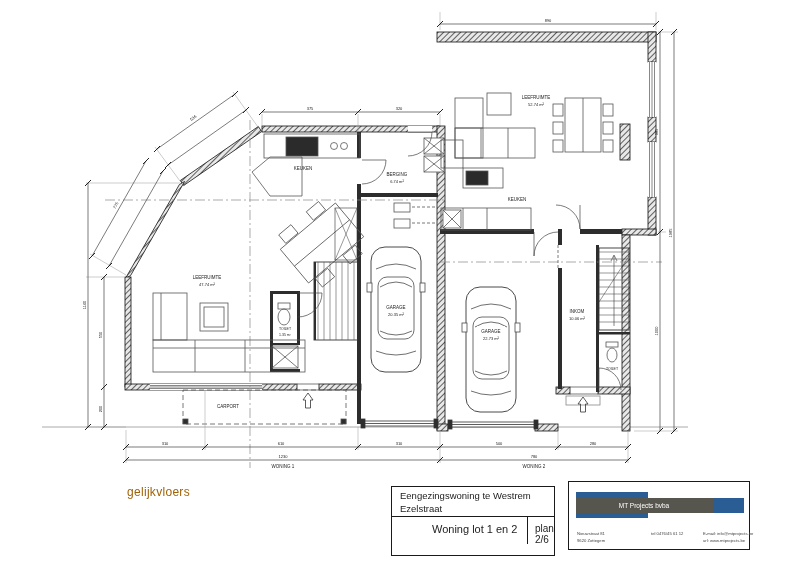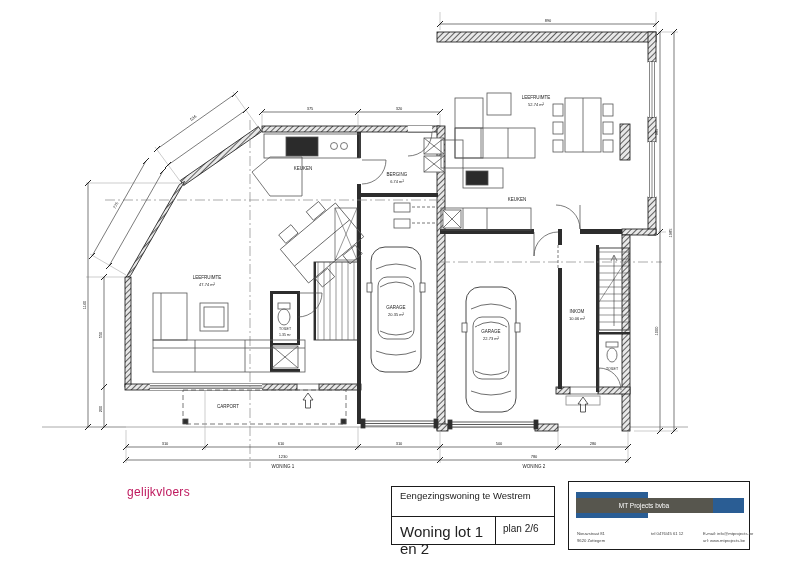--- a/index.html
+++ b/index.html
@@ -1,28 +1,28 @@
 <!DOCTYPE html>
 <html><head>
 <meta charset="utf-8">
 <style>
   html,body{margin:0;padding:0;}
   body{width:800px;height:565px;position:relative;background:#fff;
        font-family:"Liberation Sans",sans-serif;overflow:hidden;}
   #plan-svg{position:absolute;left:0;top:0;width:800px;height:565px;}
-  .floor-label{position:absolute;left:127px;top:485px;font-size:12px;color:#be185d;
+  .floor-label{position:absolute;left:127px;top:485px;font-size:12px;color:#a16207;
        letter-spacing:.3px;}
   
-  .tblock{position:absolute;left:391px;top:486px;width:164px;height:59px;
+  .tblock{position:absolute;left:391px;top:486px;width:164px;height:70px;
        border:1.6px solid #1a1a1a;box-sizing:border-box;background:#fff;color:#222;}
   .tblock .row1{height:30px;border-bottom:1.4px solid #1a1a1a;box-sizing:border-box;
        padding:2px 0 0 8px;font-size:9.5px;line-height:13px;}
   .tblock .row2{display:flex;height:27px;}
   .tblock .cell1{width:104px;border-right:1.4px solid #1a1a1a;box-sizing:border-box;
-       font-size:15px;padding:6px 0 0 8px;}
+       font-size:11px;padding:6px 0 0 8px;margin-left:32px;}
   .tblock .cell2{flex:1;font-size:10px;padding:6px 0 0 7px;}
   
   .lblock{position:absolute;left:568px;top:481px;width:182px;height:69px;
        border:1.6px solid #1a1a1a;box-sizing:border-box;background:#fff;}
   .logo-blue-left{position:absolute;left:7px;top:10px;width:72px;height:26px;}
   .logo-gray-bar{position:absolute;left:7px;top:16px;width:168px;height:15px;}
   .logo-blue-right{position:absolute;left:144px;top:16px;width:31px;height:15px;}
   .logo-text{position:absolute;left:30px;top:17px;width:90px;font-size:6.5px;
        color:#fff;text-align:center;line-height:13px;white-space:nowrap;}
   .linfo{position:absolute;top:49px;font-size:4.2px;line-height:1.6;color:#444;
@@ -389,20 +389,21 @@
     <text x="577" y="320" font-size="4px">10.06 m²</text>
     <text x="612" y="370" font-size="3.5px">TOILET</text>
   </g>
 </svg>
 
 <div class="floor-label">gelijkvloers</div>
 
 <div class="tblock">
   <div class="row1">
     <div>Eengezingswoning te Westrem</div>
+    <div>Ezelstraat</div>
   </div>
   <div class="row2">
     <div class="cell1">Woning lot 1 en 2</div>
     <div class="cell2">plan 2/6</div>
   </div>
 </div>
 
 <div class="lblock">
   <div class="logo-blue-left" style="background: rgb(42, 93, 148);"></div>
   <div class="logo-gray-bar" style="background: rgb(87, 86, 78);"></div>

